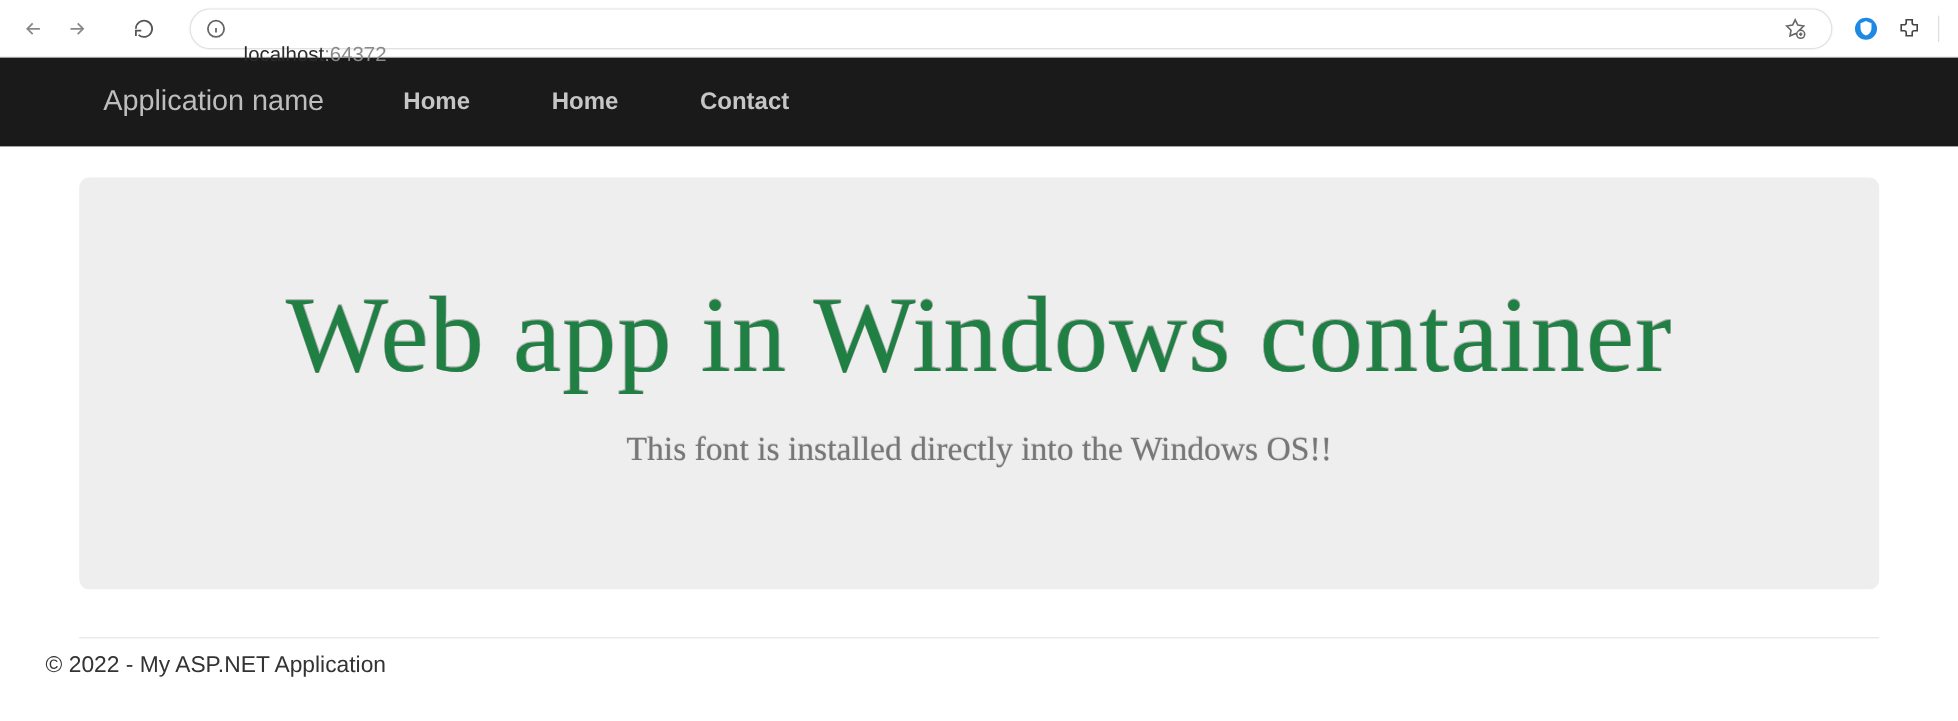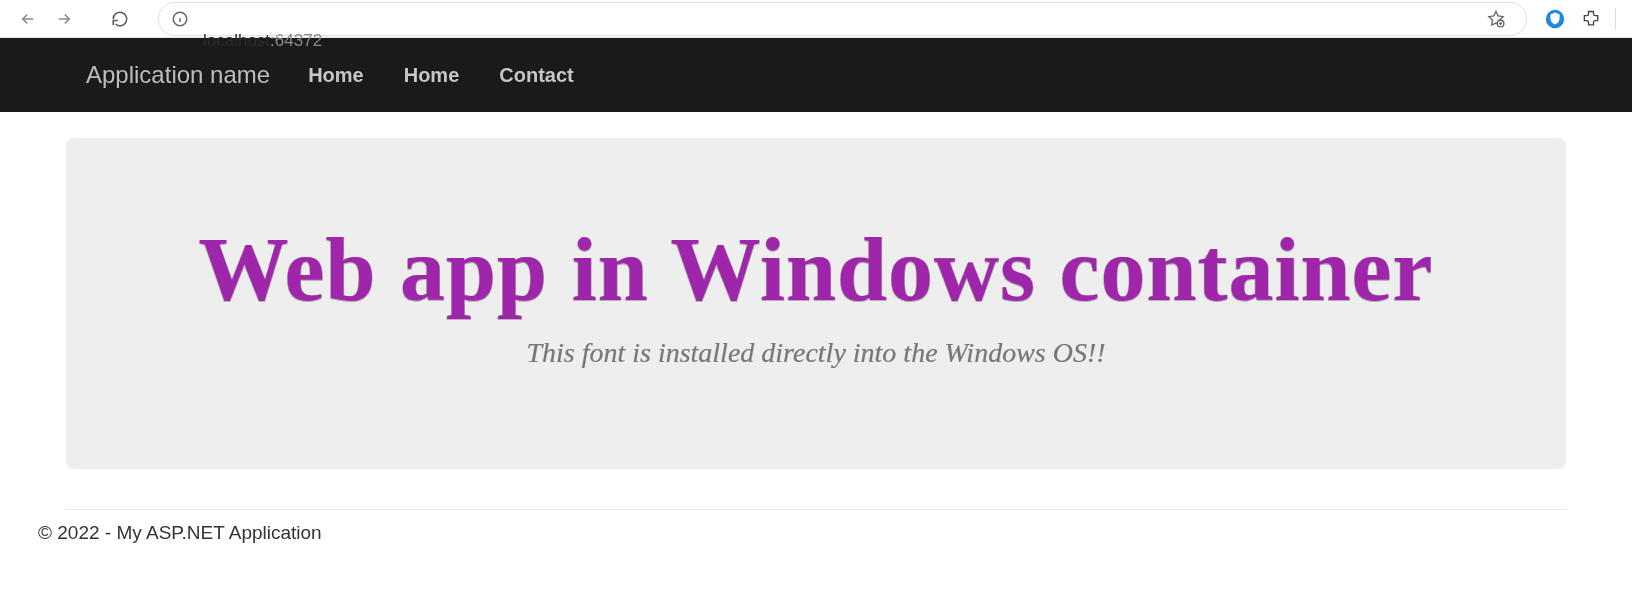--- a/index.html
+++ b/index.html
@@ -5,21 +5,21 @@
   * { box-sizing: border-box; margin: 0; padding: 0; }
   body {
     font-family: "Segoe UI", Arial, sans-serif;
     background: #fff;
     width: 1632px;
     height: 601px;
     overflow: hidden;
   }
   
   .browser-bar {
-    height: 38px;
+    height: 48px;
     background: #fff;
     border-bottom: 1px solid #e6e6e6;
     display: flex;
     align-items: center;
     padding: 0 10px 0 10px;
   }
   .nav-btn {
     width: 36px; height: 36px;
     display: flex; align-items: center; justify-content: center;
     border-radius: 4px;
@@ -68,20 +68,21 @@
   }
 
   
   .page { background: #fff; }
   .navbar {
     height: 74px;
     background: #1a1a1a;
     display:flex;
     align-items:center;
     padding-left: 86px;
+    gap: 28px;
   }
   .brand {
     color: #bdbdbd;
     font-size: 24px;
     margin-right: 38px;
     cursor: pointer;
   }
   .nav-link {
     color: #c6c6c6;
     font-size: 20px;
@@ -94,41 +95,40 @@
   }
   .jumbo {
     margin-top: 26px;
     background: #eeeeee;
     border-radius: 8px;
     padding: 80px 40px 100px 40px;
     text-align: center;
   }
   .jumbo h1 {
     font-family: "Times New Roman", Georgia, serif;
-    font-weight: 700;
+    font-weight: 400;
     font-size: 90px;
-    color: #a21caf;
+    color: #15803d;
     letter-spacing: 1px;
     text-shadow:
       0.5px 0.5px 0 #b9b9b9,
       -0.5px -0.5px 0 #b9b9b9,
       0.5px -0.5px 0 #b9b9b9,
       -0.5px 0.5px 0 #b9b9b9;
     filter: contrast(0.9);
     white-space: nowrap;
   }
   .jumbo p {
-    margin-top: 16px;
+    margin-top: 28px;
     font-family: "Times New Roman", Georgia, serif;
     font-size: 28px;
     color: #777;
     text-shadow:
       0.4px 0.4px 0 #ccc,
       -0.4px -0.4px 0 #ccc;
-    font-style: italic;
   }
   hr.sep {
     margin: 40px 66px 12px 66px;
     border: none;
     border-top: 1px solid #e6e6e6;
   }
   .footer {
     padding: 0 38px;
     font-size: 19px;
     color: #333;

